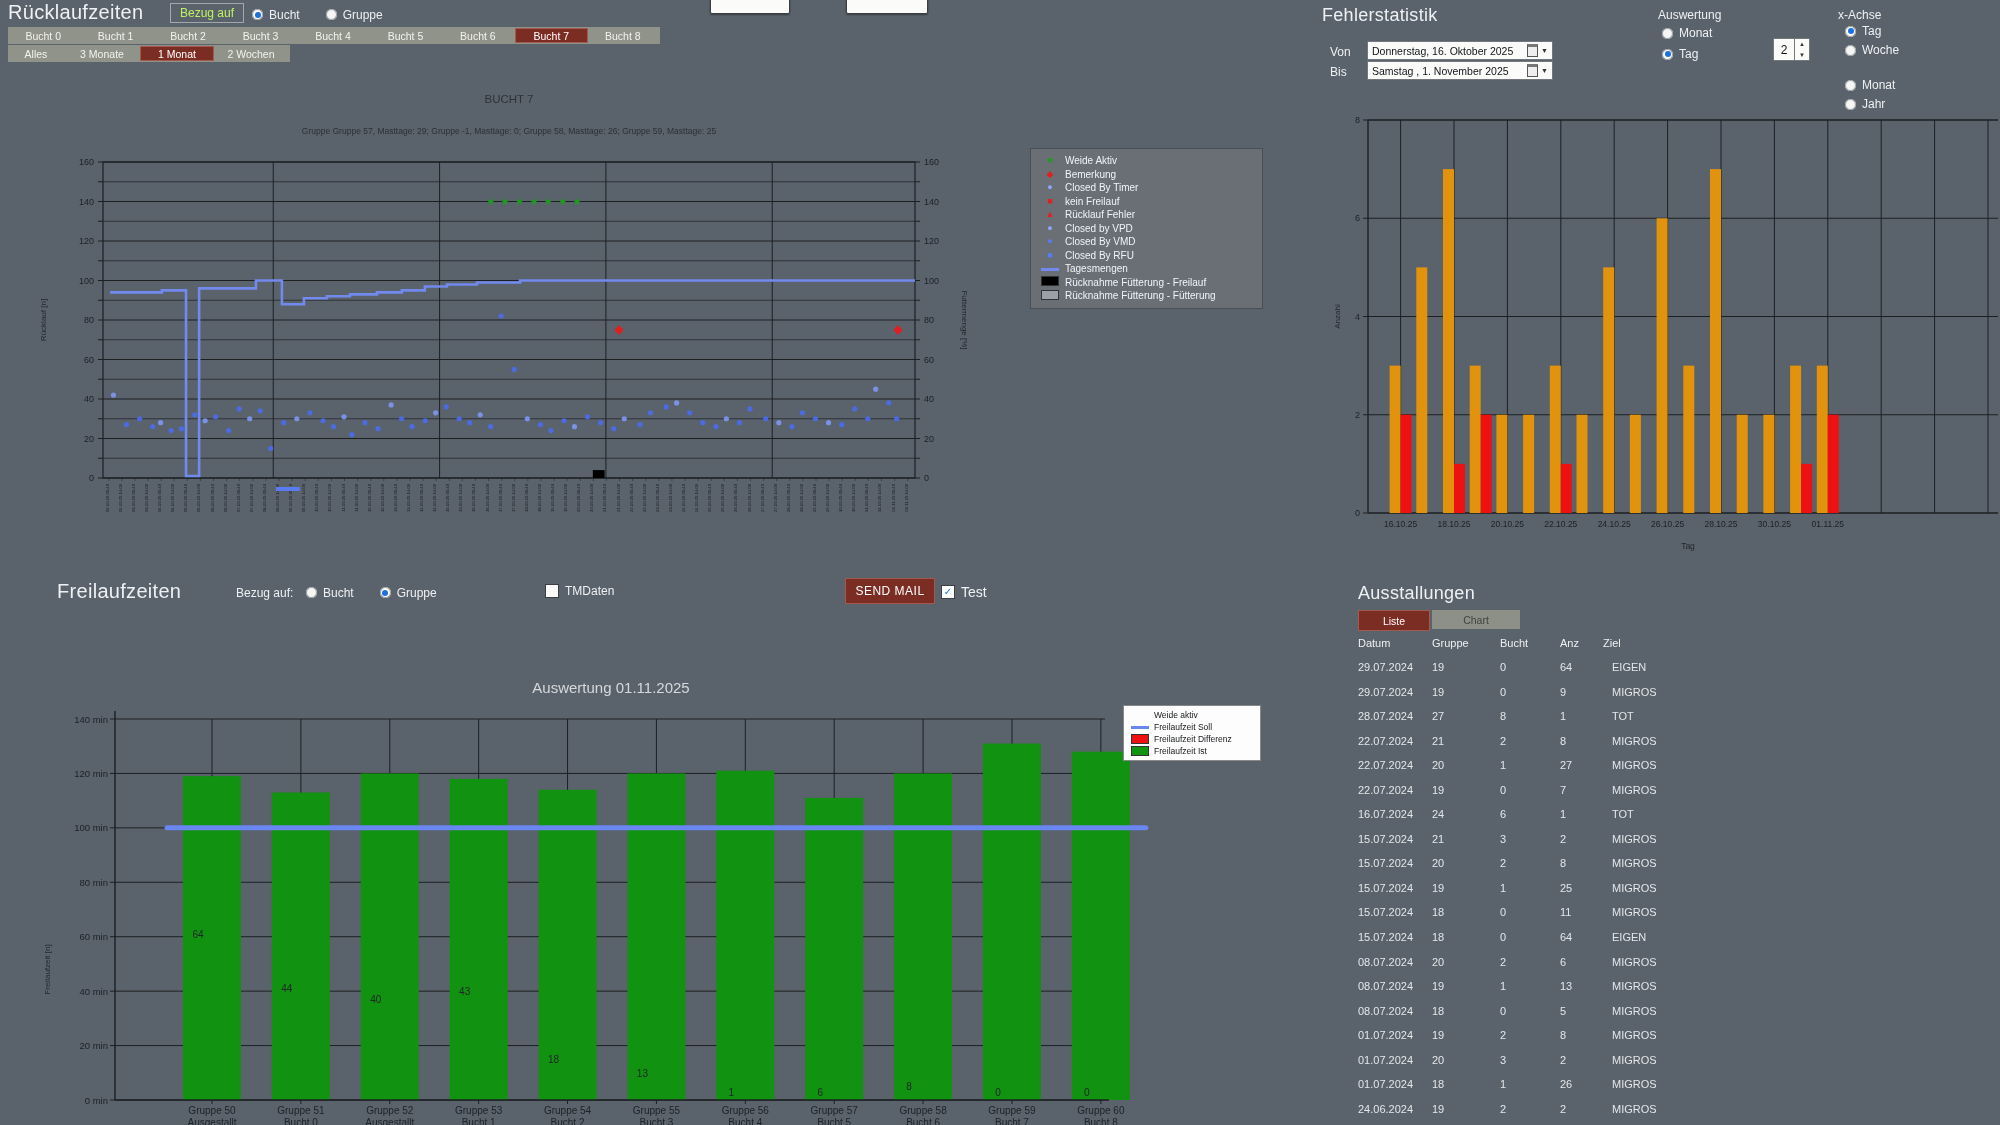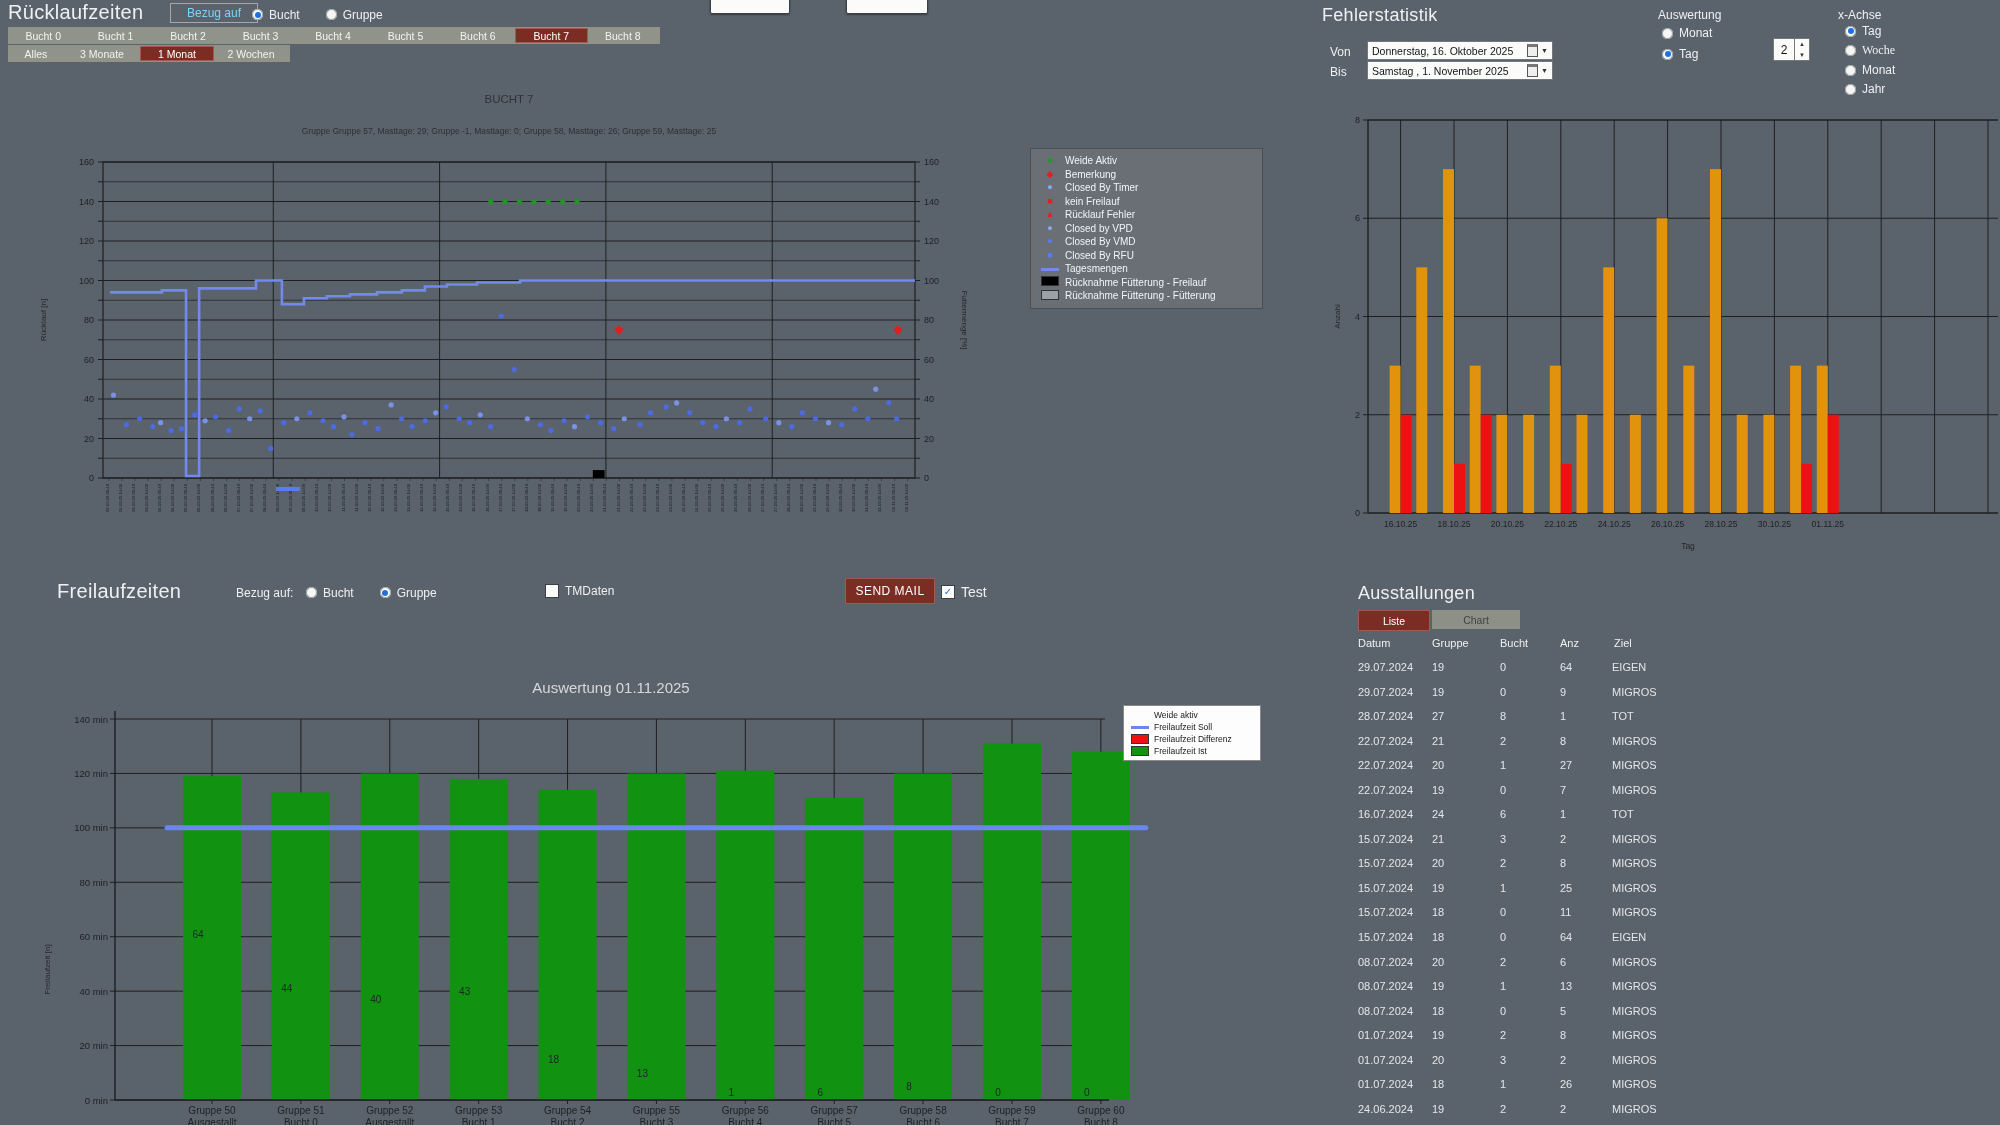--- a/index.html
+++ b/index.html
@@ -1,21 +1,21 @@
 <!DOCTYPE html>
 <html><head>
 <meta charset="utf-8">
 <style>
   html,body{margin:0;padding:0;background:#5a626b;width:2000px;height:1125px;overflow:hidden;
     font-family:"Liberation Sans","DejaVu Sans",sans-serif;}
   #root{position:absolute;left:0;top:0;width:2000px;height:1125px;}
   .abs{position:absolute;}
   .sec-title{color:#eef1f3;font-size:20px;letter-spacing:.3px;}
   .wlabel{color:#eef1f3;font-size:12px;}
-  .boxed{border:1px solid rgba(255,255,255,.45);padding:2px 16px;color:#7dd3fc;font-size:12px;}
+  .boxed{border:1px solid rgba(255,255,255,.45);padding:2px 9px;color:#bef264;font-size:12px;}
   .btn-white{background:#fbfbfa;border:1px solid #3a3f44;border-radius:2px;box-shadow:0 1px 2px rgba(0,0,0,.4);}
   .radio-wrap{display:inline-flex;align-items:center;margin-right:26px;cursor:default;}
   .rdot{width:11px;height:11px;border-radius:50%;background:#f6f7f5;display:inline-block;margin-right:6px;
         box-shadow:inset 0 0 0 1px #9aa0a4;}
   .rdot.sel{background:#fdfdfd;position:relative;}
   .rdot.sel::after{content:"";position:absolute;left:2.5px;top:2.5px;width:6px;height:6px;border-radius:50%;background:#1f6fe0;}
   .rlabel{color:#eef1f3;font-size:12px;}
   .tabstrip{background:#90938a;}
   .tab{position:absolute;top:1px;bottom:1px;display:flex;align-items:center;justify-content:center;
        font-size:10.5px;color:#f3f3ec;cursor:default;}
@@ -438,21 +438,21 @@
   <div class="abs spin-btns" style="left:1794px;top:38px;width:14px;height:21px;">
     <span>▲</span>
     <span>▼</span>
   </div>
   <div class="abs wlabel" style="left:1838px;top:8px;">x-Achse</div>
   <div class="abs" style="left:1845px;top:24px;" id="fe-xachse-radios">
       <span class="radio-wrap" style="display: flex; margin-bottom: 5px;">
         <span class="rdot sel"></span>
         <span class="rlabel">Tag</span>
       </span>
-      <span class="radio-wrap" style="display: flex; margin-bottom: 5px; font-family: Liberation Serif, serif;">
+      <span class="radio-wrap" style="display: flex; margin-bottom: 21px;">
         <span class="rdot"></span>
         <span class="rlabel">Woche</span>
       </span>
       <span class="radio-wrap" style="display: flex; margin-bottom: 5px;">
         <span class="rdot"></span>
         <span class="rlabel">Monat</span>
       </span>
       <span class="radio-wrap" style="display: flex; margin-bottom: 11px;">
         <span class="rdot"></span>
         <span class="rlabel">Jahr</span>
@@ -670,21 +670,21 @@
   <div class="abs" style="left:1358px;top:610px;height:19px;" id="aus-tabs">
       <div class="tab" style="position: absolute; left: 0px; top: 0px; height: 19px; width: 70px; background: rgb(123, 45, 35); border: 1px solid rgb(163, 90, 78); color: rgb(255, 255, 255);">Liste</div>
       <div class="tab" style="position: absolute; left: 74px; top: 0px; height: 19px; width: 88px; background: rgb(141, 144, 134); color: rgb(63, 68, 63);">Chart</div>
     </div>
   <div class="abs" id="aus-table" style="left:1358px;top:637px;width:400px;">
       <div style="position: relative; height: 22px;">
         <span class="tbl-text" style="position: absolute; left: 0px; color: rgb(238, 241, 243);">Datum</span>
         <span class="tbl-text" style="position: absolute; left: 74px; color: rgb(238, 241, 243);">Gruppe</span>
         <span class="tbl-text" style="position: absolute; left: 142px; color: rgb(238, 241, 243);">Bucht</span>
         <span class="tbl-text" style="position: absolute; left: 202px; color: rgb(238, 241, 243);">Anz</span>
-        <span class="tbl-text" style="position: absolute; left: 256px; color: rgb(238, 241, 243);">Ziel</span>
+        <span class="tbl-text" style="position: absolute; left: 245px; color: rgb(238, 241, 243);">Ziel</span>
       </div>
       <div style="position: relative; height: 24.55px;">
         <span class="tbl-text" style="position: absolute; left: 0px; top: 2px;">29.07.2024</span>
         <span class="tbl-text" style="position: absolute; left: 74px; top: 2px;">19</span>
         <span class="tbl-text" style="position: absolute; left: 142px; top: 2px;">0</span>
         <span class="tbl-text" style="position: absolute; left: 202px; top: 2px;">64</span>
         <span class="tbl-text" style="position: absolute; left: 254px; top: 2px;">EIGEN</span>
       </div>
       <div style="position: relative; height: 24.55px;">
         <span class="tbl-text" style="position: absolute; left: 0px; top: 2px;">29.07.2024</span>

